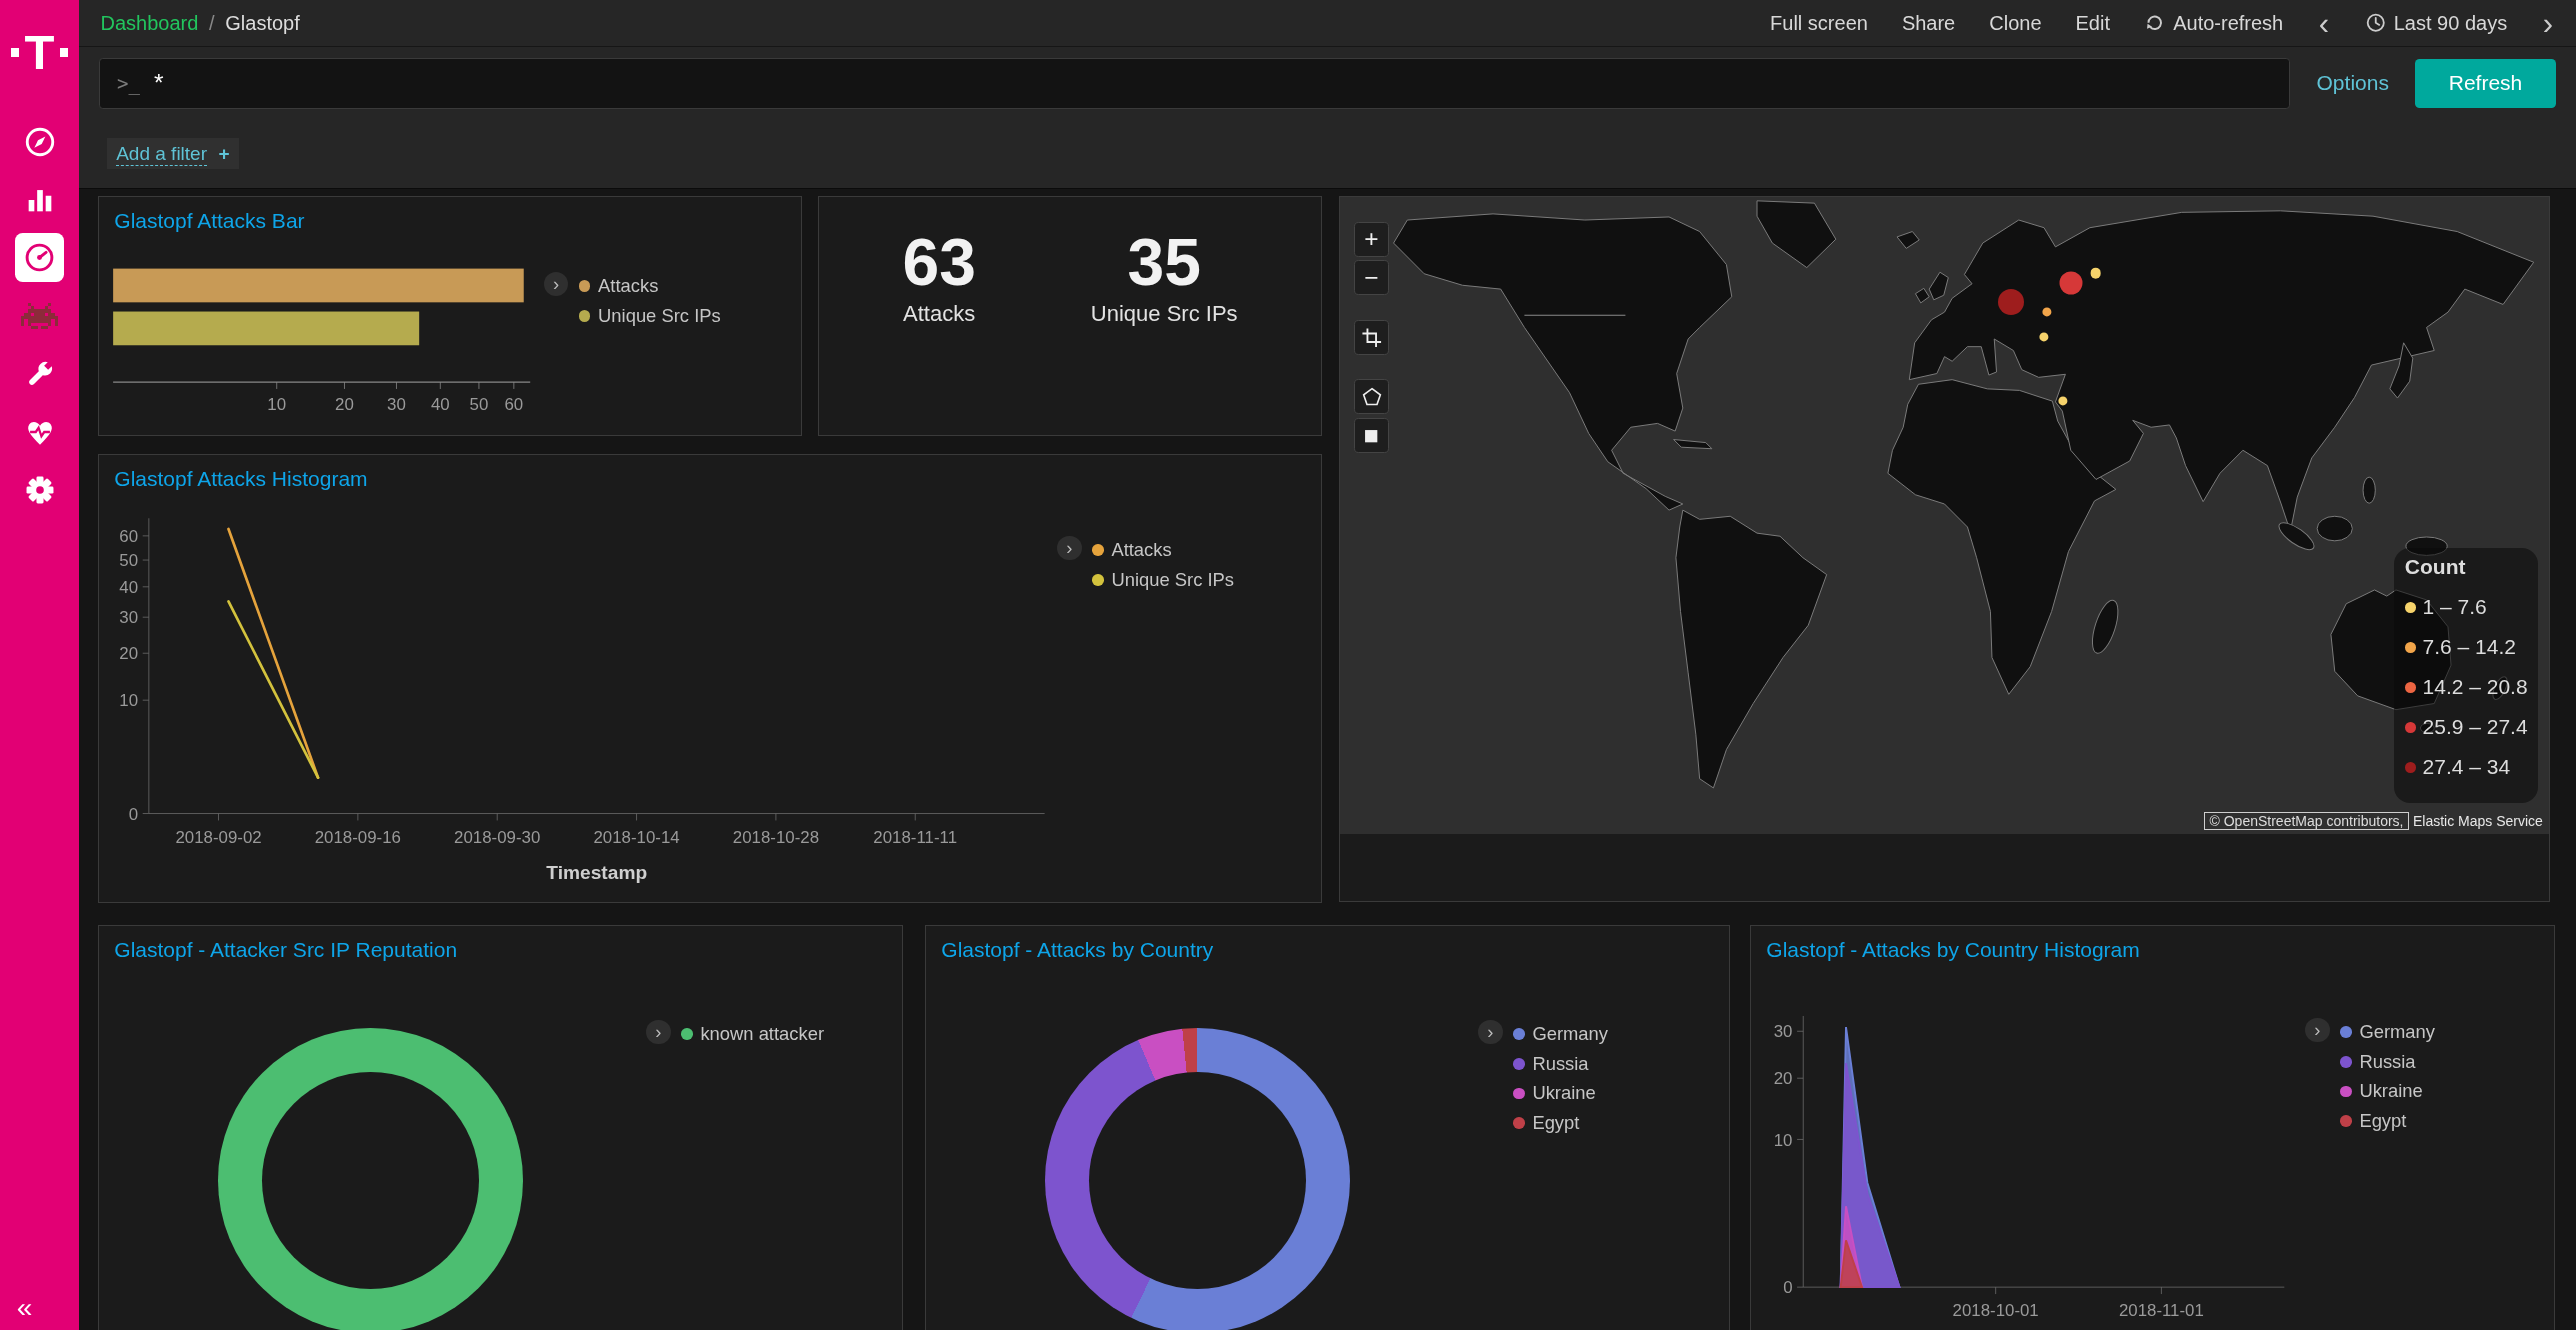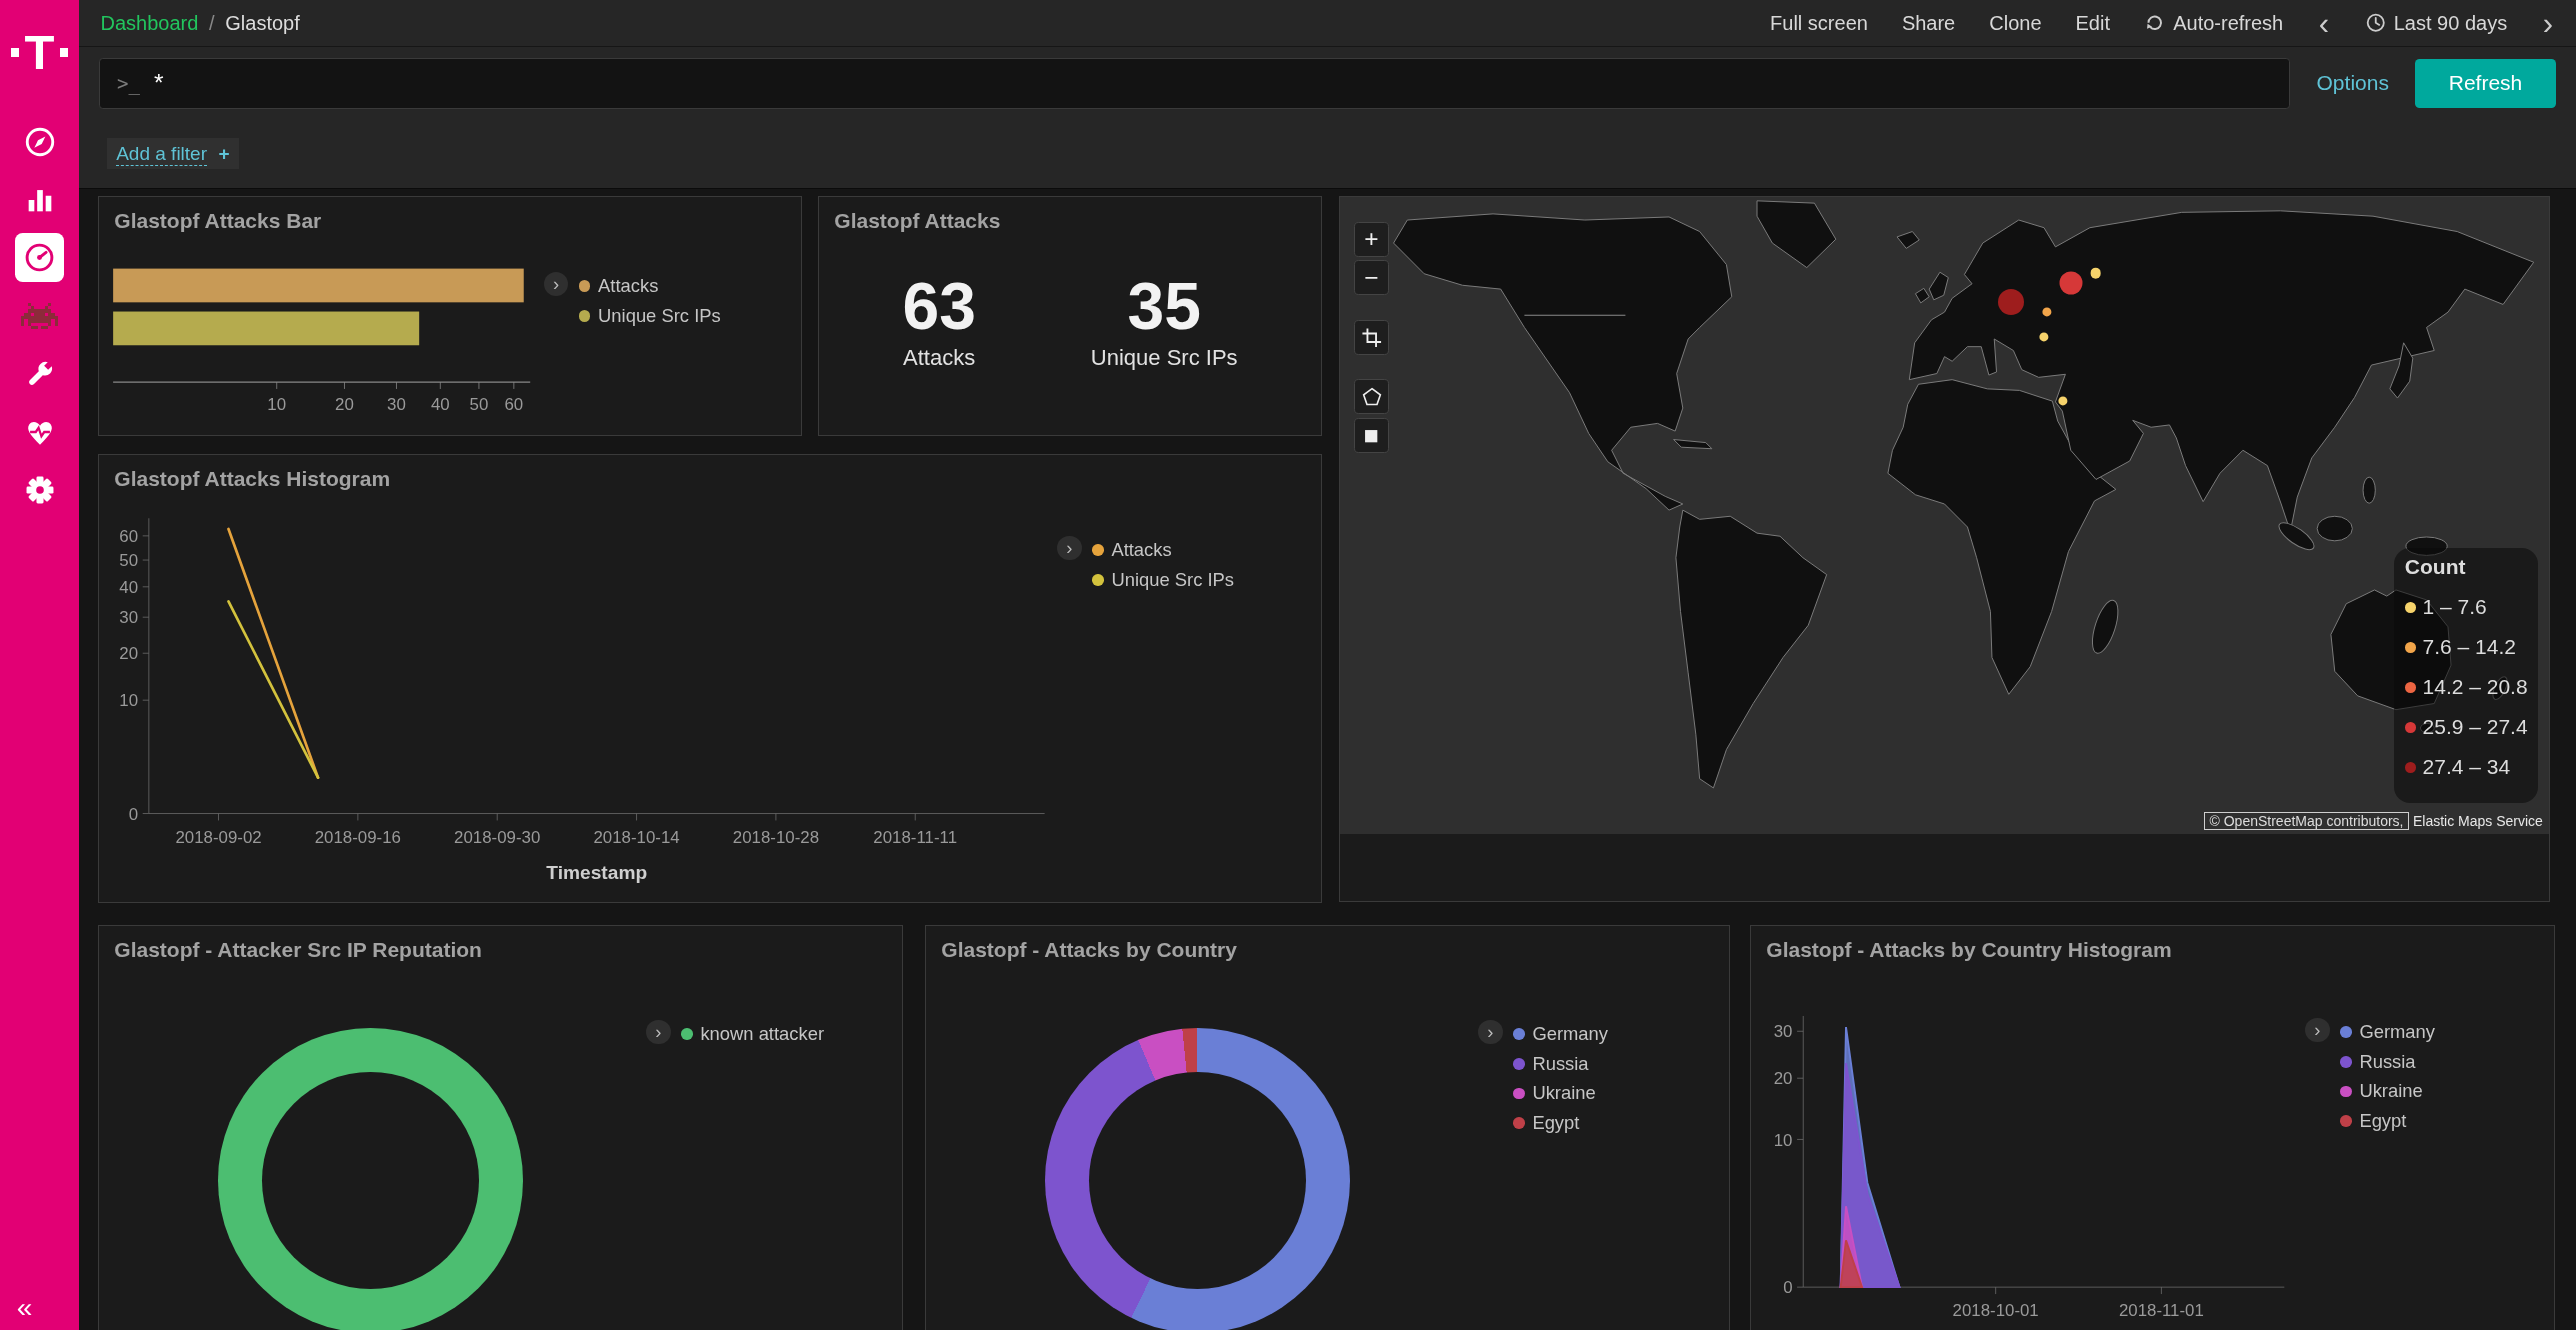--- a/index.html
+++ b/index.html
@@ -50,21 +50,21 @@
   .filterbar{height:69px;background:#262626;border-bottom:0.8px solid #0b0b0b;display:flex;
              align-items:center;padding:0 28px;}
   .add-filter{color:#5fc3d6;font-size:19px;text-decoration:none;background:#303030;
               padding:4.6px 9.2px;cursor:pointer;}
   .add-filter .lbl{border-bottom:0.8px dashed #5fc3d6;padding-bottom:1.5px;}
   .add-filter .plus{font-weight:bold;margin-left:6.1px;}
 
   
   .dashboard{position:relative;flex:1;background:#151515;overflow:hidden;}
   .panel{position:absolute;background:#1b1b1b;border:0.8px solid #3a3a3a;box-sizing:border-box;overflow:hidden;}
-  .panel-title{margin:0;padding:12.3px 15.3px 7.7px;font-size:21px;font-weight:bold;color:#a3a3a3;}
+  .panel-title{margin:0;padding:12.3px 15.3px 7.7px;font-size:21px;font-weight:normal;color:#0ea5e9;}
   .panel-body{position:relative;}
   .row{display:flex;align-items:flex-start;}
 
   .legend{display:flex;gap:10.7px;align-items:flex-start;font-size:18.4px;color:#c6c6c6;}
   .legend-toggle{width:24.5px;height:24.5px;border-radius:50%;background:#2f2f2f;border:none;color:#bbb;
                  display:flex;align-items:center;justify-content:center;font-size:18.4px;cursor:pointer;flex:none;}
   .legend-item{display:flex;align-items:center;gap:7.7px;margin:3.1px 0 7.7px;cursor:pointer;}
   .dot{width:11.5px;height:11.5px;border-radius:50%;flex:none;}
 
   .metrics{display:flex;justify-content:center;gap:115px;margin-top:32px;}
@@ -258,21 +258,20 @@
                 <div class="legend-item">
                   <span class="dot" style="background: rgb(181, 171, 78);"></span>
                   <span>Unique Src IPs</span>
                 </div>
               </div>
             </div>
         </div>
       </section>
 
       <section class="panel" style="left:739px;top:7px;width:504px;height:240px">
-        <h3 class="panel-title">Glastopf Attacks</h3>
         <div class="panel-body">
           <div class="metrics">
             <div class="metric">
               <div class="metric-value">63</div>
               <div class="metric-label">Attacks</div>
             </div>
             <div class="metric">
               <div class="metric-value">35</div>
               <div class="metric-label">Unique Src IPs</div>
             </div>

